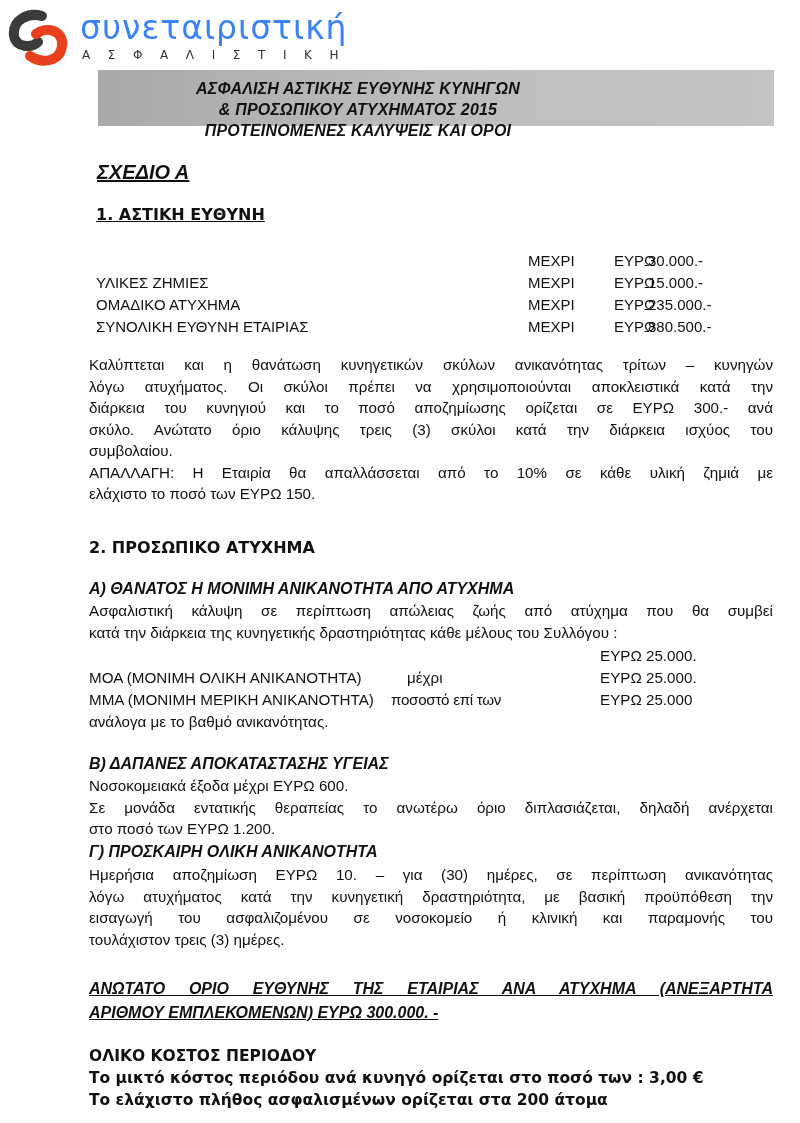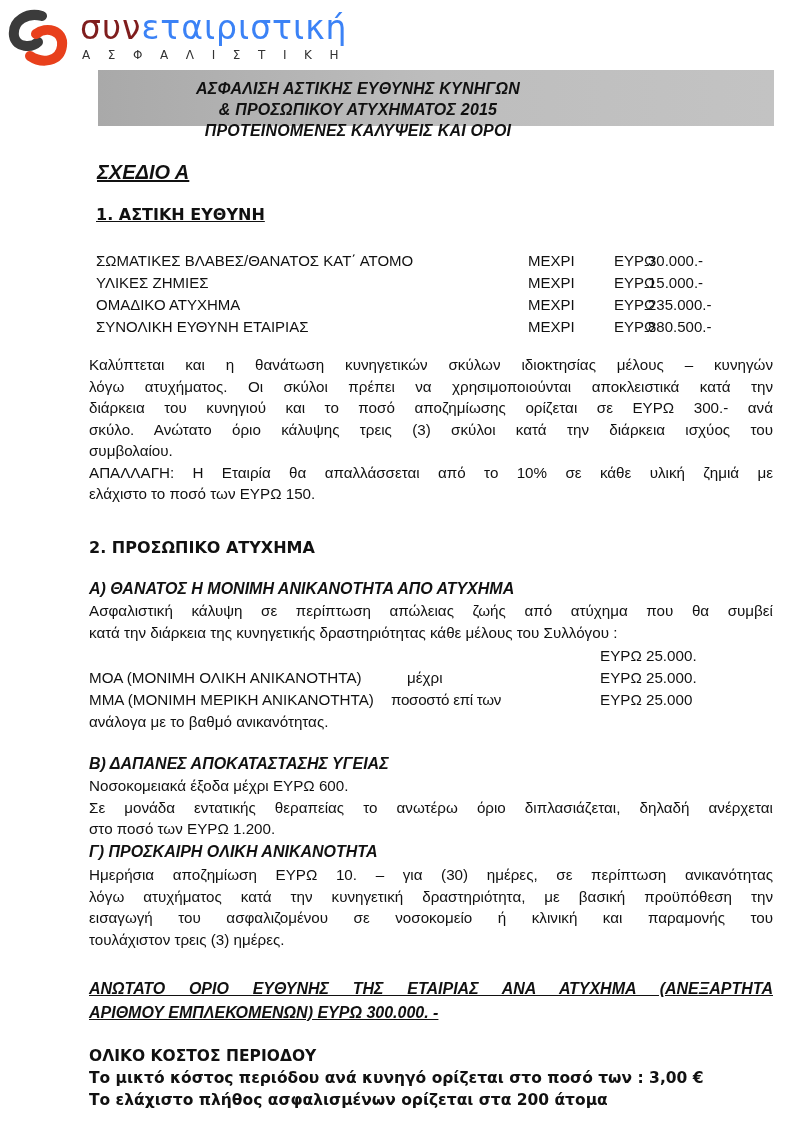--- a/index.html
+++ b/index.html
@@ -10,21 +10,21 @@
   .abs { position: absolute; }
 
   
   .logo { left: 6px; top: 8px; width: 395px; height: 60px; }
   .logo-mark { position: absolute; left: 0; top: 0; width: 66px; height: 60px; }
   .brand-name {
     position: absolute; left: 74px; top: 0px;
     font-family: "DejaVu Sans", sans-serif; font-size: 33px; letter-spacing: 1px;
     font-weight: normal; line-height: 40px; white-space: nowrap;
   }
-  .brand-name .hl { color: #7f1d1d; }
+  .brand-name .hl { color: #3b82f6; }
   .brand-name .rest { color: #3b82f6; }
   .brand-sub {
     position: absolute; left: 76px; top: 40px;
     font-size: 12px; letter-spacing: 17.6px; color: #333; white-space: nowrap;
   }
 
   
   .header-box {
     left: 98px; top: 70px; width: 676px; height: 56px;
     background: #b6b6b6;
@@ -92,21 +92,20 @@
   <div class="header-line" style="top:30px">&amp; ΠΡΟΣΩΠΙΚΟΥ ΑΤΥΧΗΜΑΤΟΣ  2015</div>
   <div class="header-line" style="top:51px">ΠΡΟΤΕΙΝΟΜΕΝΕΣ ΚΑΛΥΨΕΙΣ ΚΑΙ  ΟΡΟΙ</div>
 </div>
 
 <div class="abs plan-title">ΣΧΕΔΙΟ Α</div>
 
 <div class="abs section-title" style="left:96px; top:205px;text-decoration:underline;">1. ΑΣΤΙΚΗ  ΕΥΘΥΝΗ</div>
 
 <div>
   <div class="cov-row" style="top:252px">
-    <span class="cov-label">ΣΩΜΑΤΙΚΕΣ ΒΛΑΒΕΣ/ΘΑΝΑΤΟΣ ΚΑΤ΄ ΑΤΟΜΟ</span>
     <span class="cov-upto">ΜΕΧΡΙ</span>
     <span class="cov-cur">ΕΥΡΩ</span>
     <span class="cov-amt">30.000.-</span>
   </div>
   <div class="cov-row" style="top:274px">
     <span class="cov-label">ΥΛΙΚΕΣ ΖΗΜΙΕΣ</span>
     <span class="cov-upto">ΜΕΧΡΙ</span>
     <span class="cov-cur">ΕΥΡΩ</span>
     <span class="cov-amt">15.000.-</span>
   </div>
@@ -118,21 +117,21 @@
   </div>
   <div class="cov-row" style="top:318px">
     <span class="cov-label">ΣΥΝΟΛΙΚΗ ΕΥΘΥΝΗ ΕΤΑΙΡΙΑΣ</span>
     <span class="cov-upto">ΜΕΧΡΙ</span>
     <span class="cov-cur">ΕΥΡΩ</span>
     <span class="cov-amt">880.500.-</span>
   </div>
 </div>
 
 <div class="abs para" style="top:354px">
-  <span class="just">Καλύπτεται και η θανάτωση κυνηγετικών σκύλων ιδιοκτησίας μέλους – κυνηγών</span>
+  <span class="just">Καλύπτεται και η θανάτωση κυνηγετικών σκύλων ανικανότητας τρίτων – κυνηγών</span>
   <span class="just">λόγω ατυχήματος. Οι σκύλοι πρέπει να χρησιμοποιούνται αποκλειστικά κατά την</span>
   <span class="just">διάρκεια του κυνηγιού και το ποσό αποζημίωσης ορίζεται σε ΕΥΡΩ 300.- ανά</span>
   <span class="just">σκύλο.  Ανώτατο όριο κάλυψης τρεις (3) σκύλοι  κατά την διάρκεια ισχύος του</span>
   <div class="line">συμβολαίου.</div>
   <span class="just">ΑΠΑΛΛΑΓΗ: Η Εταιρία θα απαλλάσσεται  από το 10% σε κάθε υλική ζημιά με</span>
   <div class="line">ελάχιστο το ποσό των  ΕΥΡΩ 150.</div>
 </div>
 
 <div class="abs section-title" style="left:89px; top:538px;">2. ΠΡΟΣΩΠΙΚΟ ΑΤΥΧΗΜΑ</div>
 

